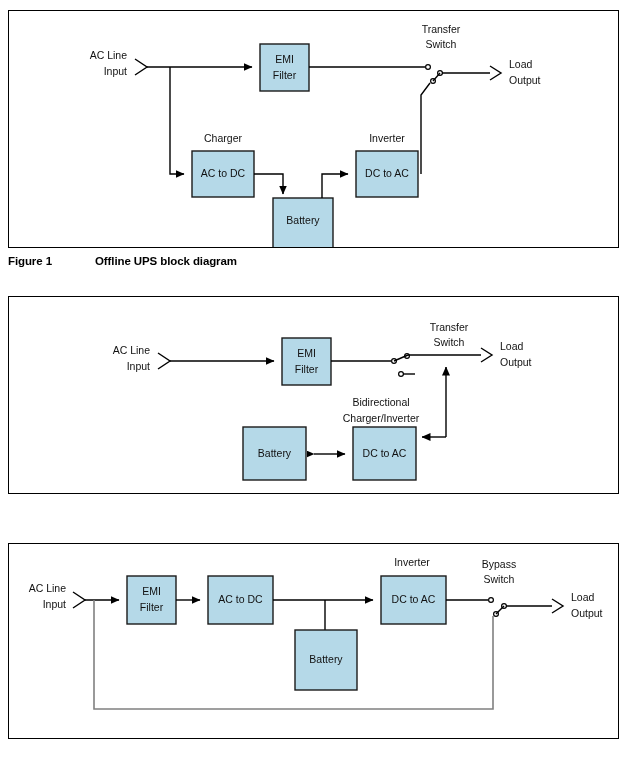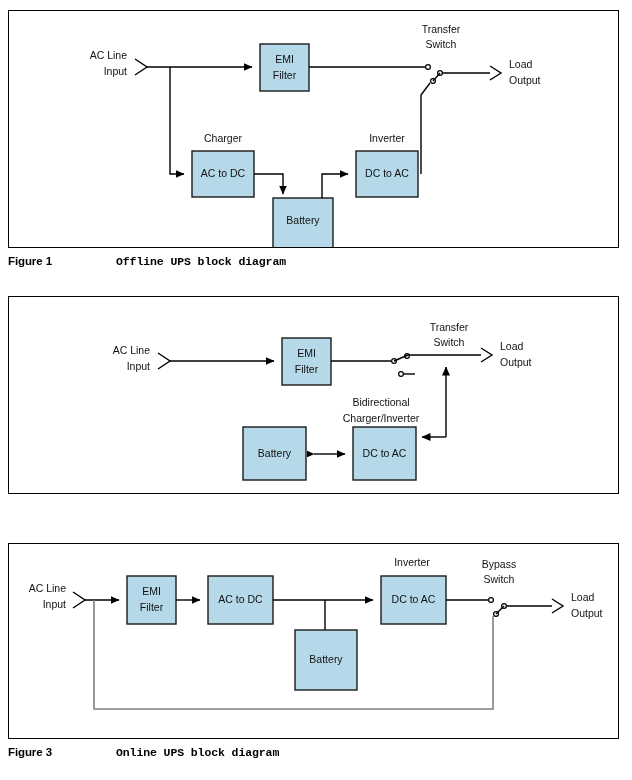--- a/index.html
+++ b/index.html
@@ -40,25 +40,24 @@
     margin-top: 7px;
     font-family: "Liberation Sans", sans-serif;
     font-size: 11.5px;
     font-weight: bold;
     color: #000000;
     letter-spacing: -0.1px;
     white-space: nowrap;
   }
   .caption-label {
     display: inline-block;
-    width: 108px;
+    width: 87px;
   }
   .caption-text {
     display: inline-block;
-    font-family: Liberation Mono, monospace;
   }
   
   .blk { fill: #b5d9e8; stroke: #1a1a1a; stroke-width: 1.4; }
   .wire { stroke: #000000; stroke-width: 1.4; fill: none; stroke-linecap: butt; }
   .wire-gray { stroke: #808080; stroke-width: 1.6; fill: none; }
   .contact { fill: #ffffff; stroke: #000000; stroke-width: 1.2; }
   .blktext {
     font-family: "Liberation Sans", sans-serif;
     font-size: 10.5px;
     fill: #111111;
@@ -253,18 +252,15 @@
         <path class="wire" d="M487,70 L495,62"></path>
         <path class="wire" d="M497,62 L543,62"></path>
         <path class="wire" d="M543,55 L554,62 L543,69"></path>
 
         <text class="lbl-l" x="562" y="57">Load</text>
         <text class="lbl-l" x="562" y="73">Output</text>
 
         <path class="wire-gray" d="M85,56 L85,165 L484,165 L484,72"></path>
       </svg>
     </div>
-    <div class="figure-caption">
-      <span class="caption-label">Figure 3</span><span class="caption-text">Online UPS block diagram</span>
-    </div>
   </div>
 
 </div>
 
 </body></html>

